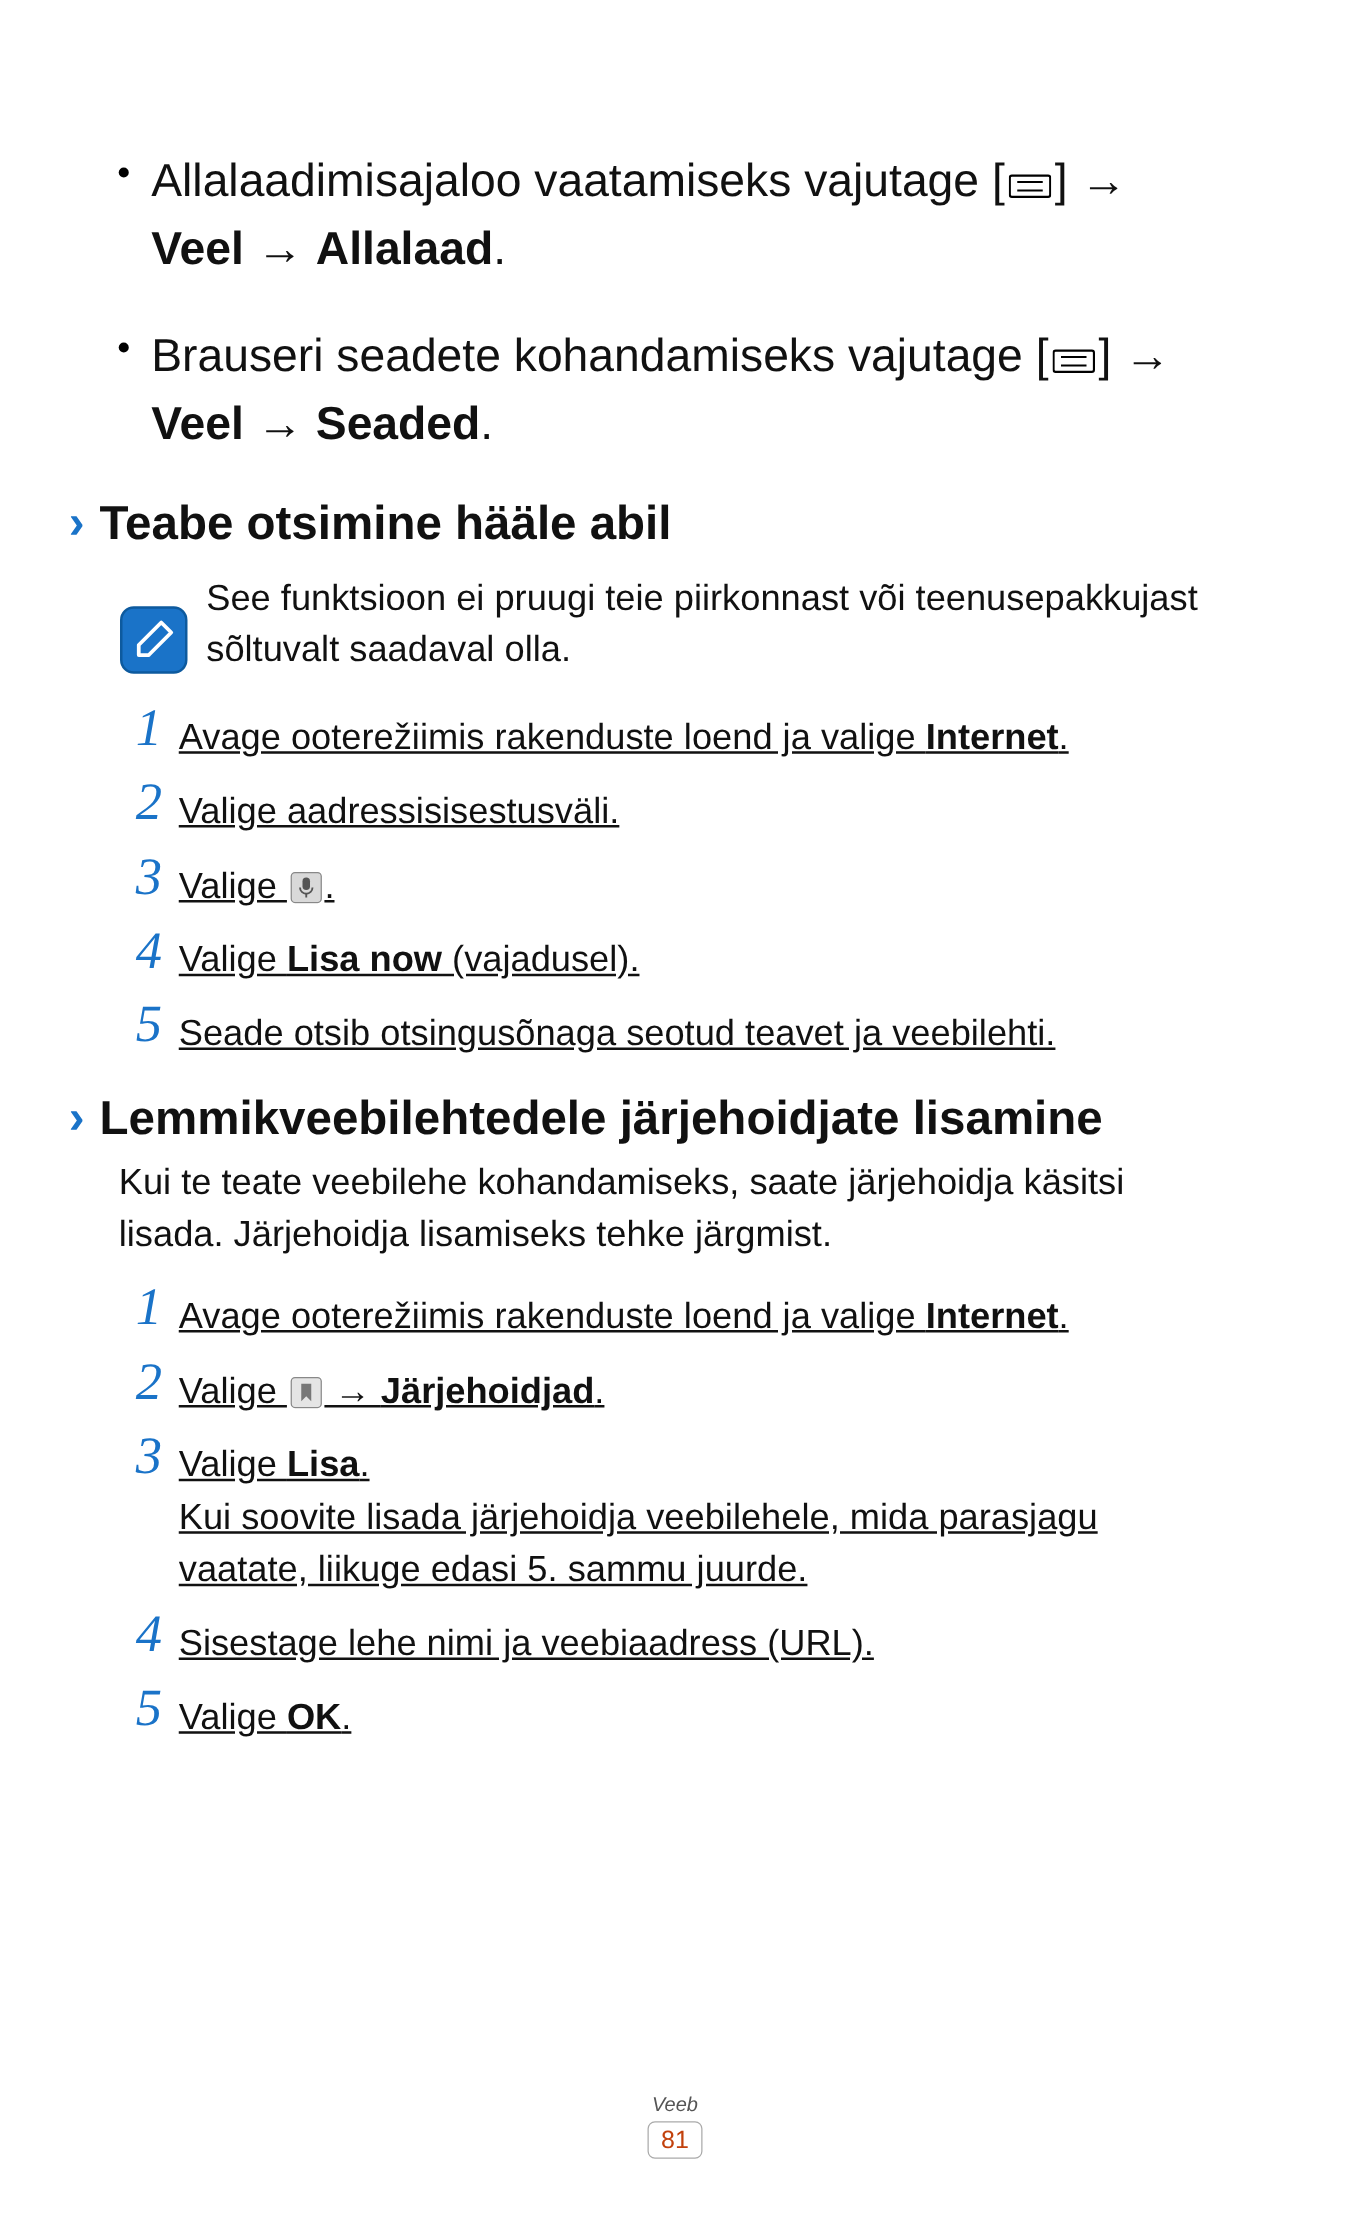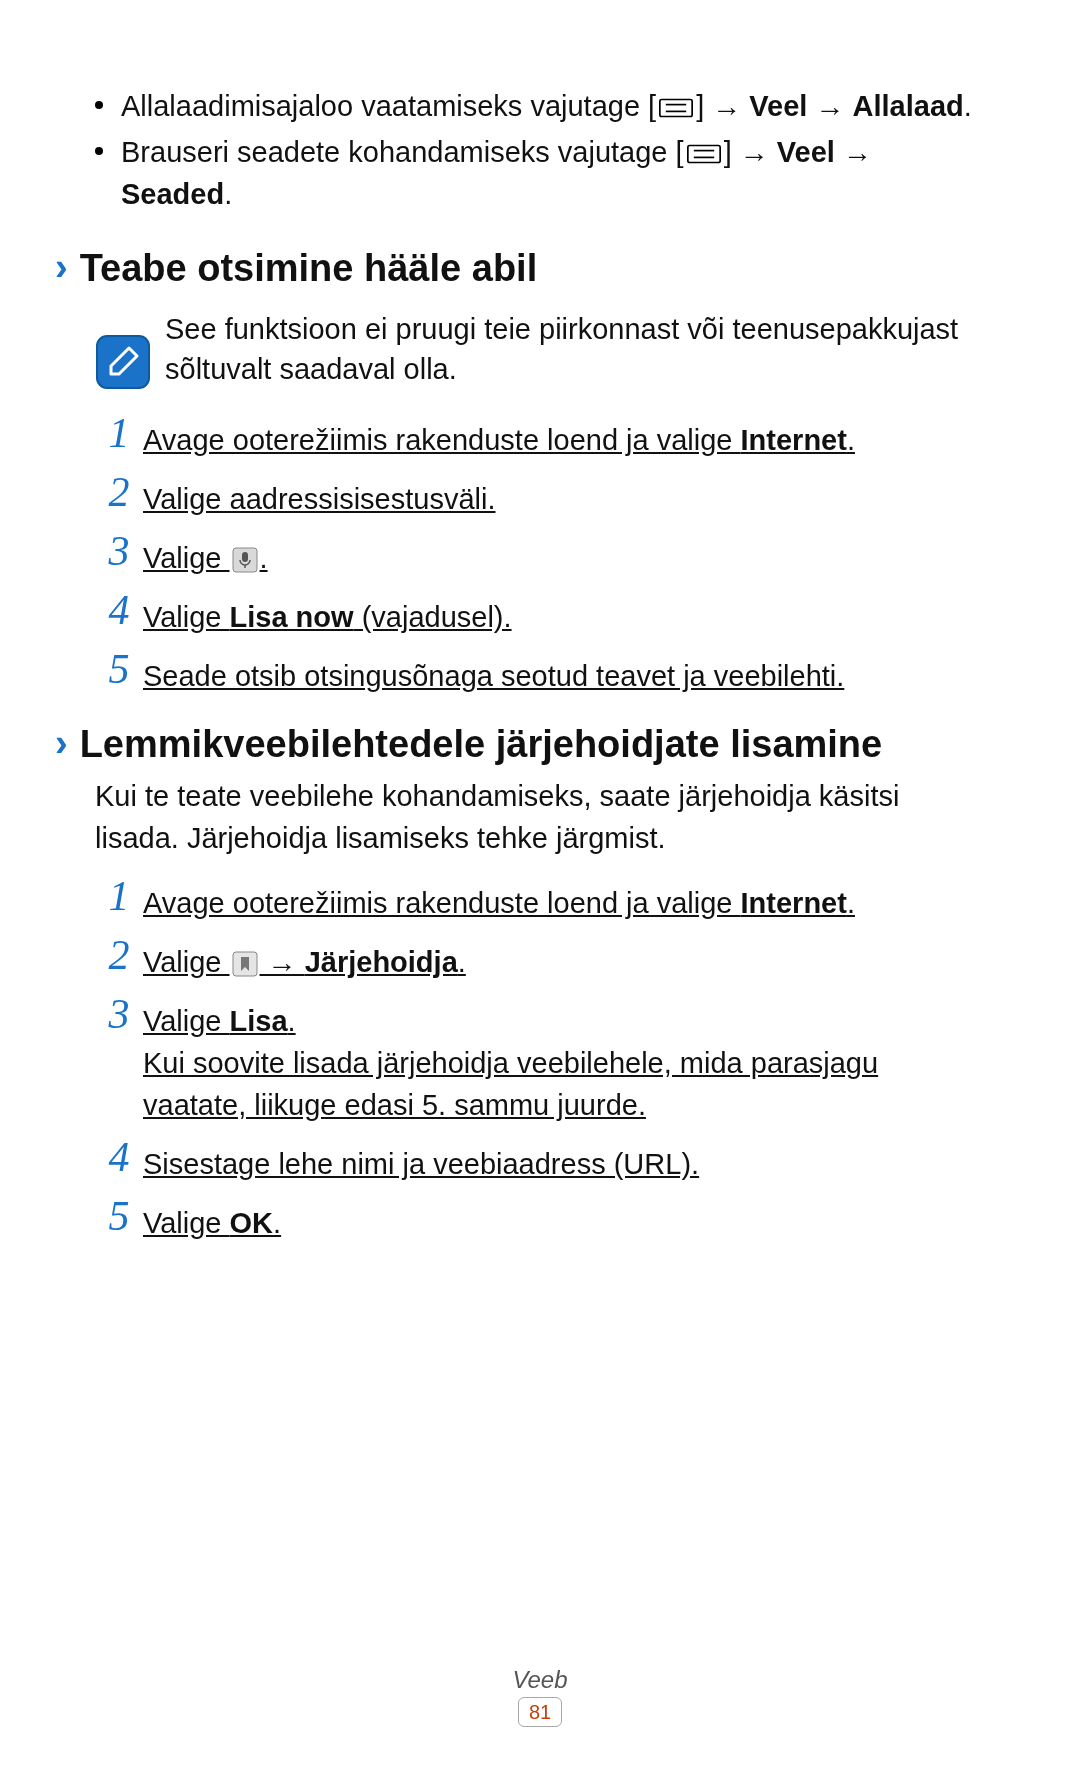--- a/index.html
+++ b/index.html
@@ -14,23 +14,24 @@
     height: 1771px;
     box-sizing: border-box;
     padding: 85px 95px 40px 95px;
     position: relative;
   }
   .bullets {
     margin-bottom: 32px;
   }
   .bullet-line {
     display: flex;
-    font-size: 29px;
+    font-size: 37px;
     line-height: 1.45;
     margin-bottom: 4px;
+    margin-top: 33px;
   }
   .bullet-dot {
     width: 8px;
     height: 8px;
     background: #000;
     border-radius: 50%;
     margin-top: 16px;
     margin-right: 18px;
     flex-shrink: 0;
   }
@@ -141,21 +142,21 @@
     margin-bottom: 6px;
   }
   .footer {
     position: absolute;
     bottom: 44px;
     left: 0;
     right: 0;
     text-align: center;
   }
   .footer-label {
-    font-size: 24px;
+    font-size: 16px;
     font-style: italic;
     color: #555;
     margin-bottom: 3px;
   }
   .footer-badge {
     display: inline-block;
     font-size: 20px;
     color: #c2410c;
     border: 1px solid #aaa;
     border-radius: 6px;
@@ -244,21 +245,21 @@
   <div class="numlist" style="margin-top:16px;">
     <div class="num-item">
       <div class="num">1</div>
       <div class="num-body"><span>Avage ooterežiimis rakenduste loend ja valige </span><span class="bold">Internet</span><span>.</span></div>
     </div>
     <div class="num-item">
       <div class="num">2</div>
       <div class="num-body"><span>Valige </span><svg class="bookmark-icon" viewBox="0 0 26 26">
             <rect x="1" y="1" width="24" height="24" rx="3" fill="#e5e5e5" stroke="#888"></rect>
             <path d="M9 6 L17 6 L17 20 L13 16 L9 20 Z" fill="#777"></path>
-          </svg><span> → </span><span class="bold">Järjehoidja</span><span>.</span></div>
+          </svg><span> → </span><span class="bold">Järjehoidjad</span><span>.</span></div>
     </div>
     <div class="num-item">
       <div class="num">3</div>
       <div class="num-body">
         <div><span>Valige </span><span class="bold">Lisa</span><span>.</span></div>
         <div>Kui soovite lisada järjehoidja veebilehele, mida parasjagu vaatate, liikuge edasi 5. sammu juurde.</div>
       </div>
     </div>
     <div class="num-item">
       <div class="num">4</div>

